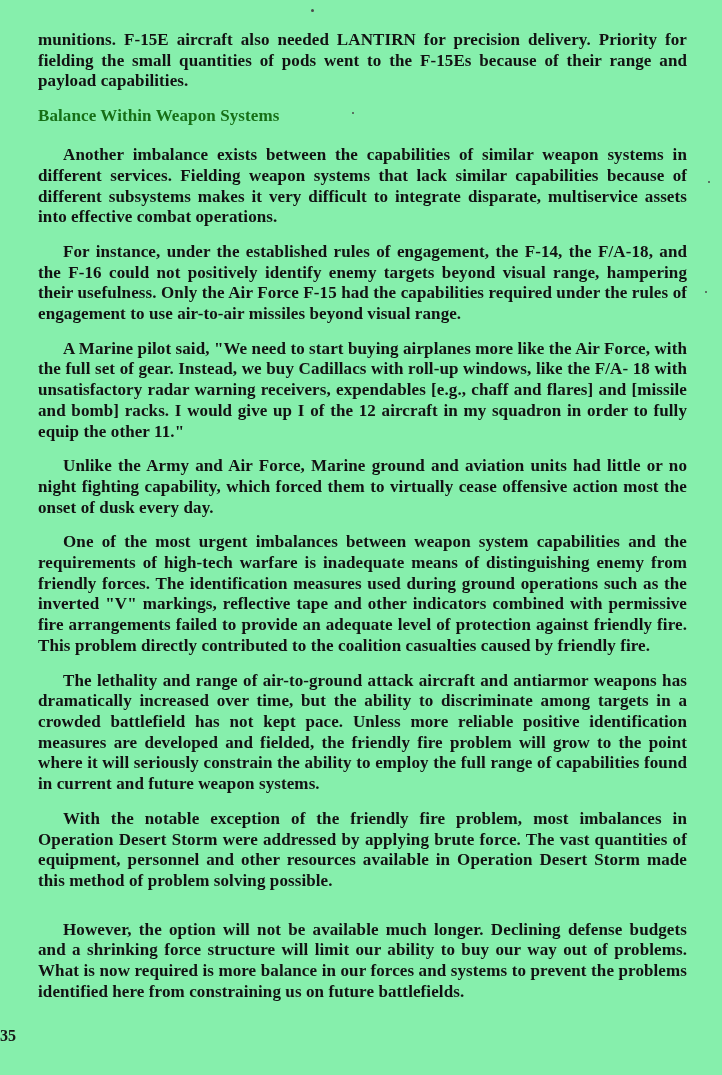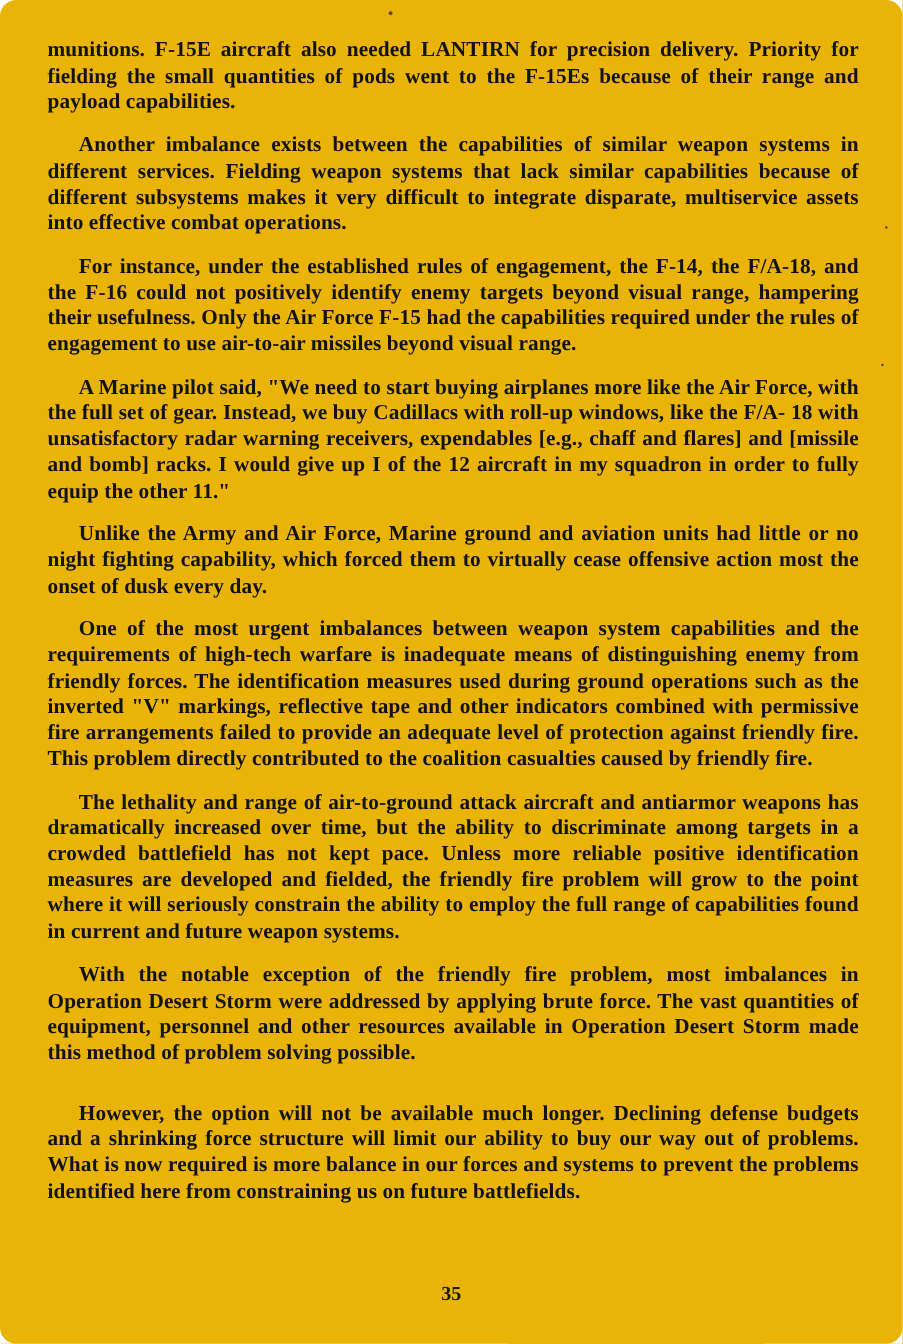--- a/index.html
+++ b/index.html
@@ -5,24 +5,23 @@
   * { box-sizing: border-box; }
   html, body { margin: 0; padding: 0; }
   body {
     width: 722px; height: 1075px;
     background: #ffffff;
     overflow: hidden;
   }
   .page {
     position: relative;
     width: 722px; height: 1075px;
-    background: #eab308;
+    background: #86efac;
     font-family: "Liberation Serif", "DejaVu Serif", serif;
     color: #121212;
-    border-radius: 13px;
   }
   .content {
     position: absolute;
     left: 38px; top: 30px;
     width: 649px;
   }
   .para {
     font-size: 17px;
     font-weight: bold;
     line-height: 20.7px;
@@ -37,40 +36,40 @@
     font-weight: bold;
     margin: 8px 0 19px 0;
     letter-spacing: 0.1px;
   }
   .quote-regular { font-weight: bold; }
   .para-gap-large { margin-top: 28px; }
   .page-number {
     position: absolute;
     left: 0; bottom: 30px;
     width: 722px;
-    text-align: center;
     font-size: 16px;
     font-weight: bold;
     color: #161616;
   }
   .speck {
     position: absolute;
     background: #4a4a4a;
     border-radius: 50%;
     width: 3px; height: 3px;
   }
 </style>
 </head>
 <body>
 
 <div class="page">
   <div class="content">
 
     <p class="para para-first">munitions. F-15E aircraft also needed LANTIRN for precision delivery. Priority for fielding the small quantities of pods went to the F-15Es because of their range and payload capabilities.</p>
 
+    <h2 class="section-heading" style="color: rgb(22, 111, 22);">Balance Within Weapon Systems</h2>
 
     <p class="para">Another imbalance exists between the capabilities of similar weapon systems in different services. Fielding weapon systems that lack similar capabilities because of different subsystems makes it very difficult to integrate disparate, multiservice assets into effective combat operations.</p>
 
     <p class="para">For instance, under the established rules of engagement, the F-14, the F/A-18, and the F-16 could not positively identify enemy targets beyond visual range, hampering their usefulness. Only the Air Force F-15 had the capabilities required under the rules of engagement to use air-to-air missiles beyond visual range.</p>
 
     <p class="para"><span>A Marine pilot said, "</span><span class="quote-regular">We need to start buying airplanes more like the Air Force, with the full set of gear. Instead, we buy Cadillacs with roll-up windows, like the F/A- 18 with unsatisfactory radar warning receivers, expendables [e.g., chaff and flares] and [missile and bomb] racks. I would give up I of the 12 aircraft in my squadron in order to fully equip the other 11.</span><span>"</span></p>
 
     <p class="para">Unlike the Army and Air Force, Marine ground and aviation units had little or no night fighting capability, which forced them to virtually cease offensive action most the onset of dusk every day.</p>
 
     <p class="para">One of the most urgent imbalances between weapon system capabilities and the requirements of high-tech warfare is inadequate means of distinguishing enemy from friendly forces. The identification measures used during ground operations such as the inverted "V" markings, reflective tape and other indicators combined with permissive fire arrangements failed to provide an adequate level of protection against friendly fire. This problem directly contributed to the coalition casualties caused by friendly fire.</p>

